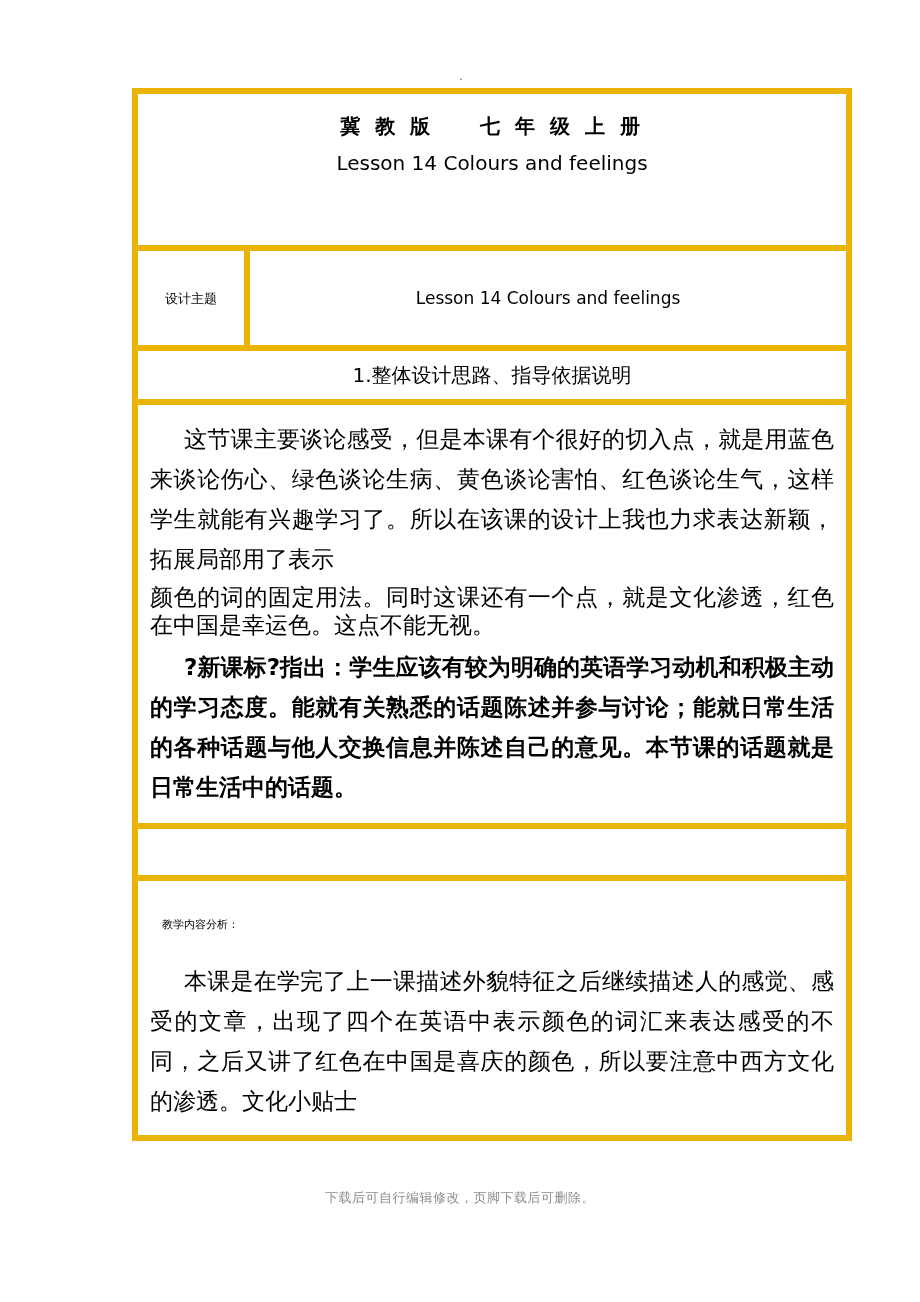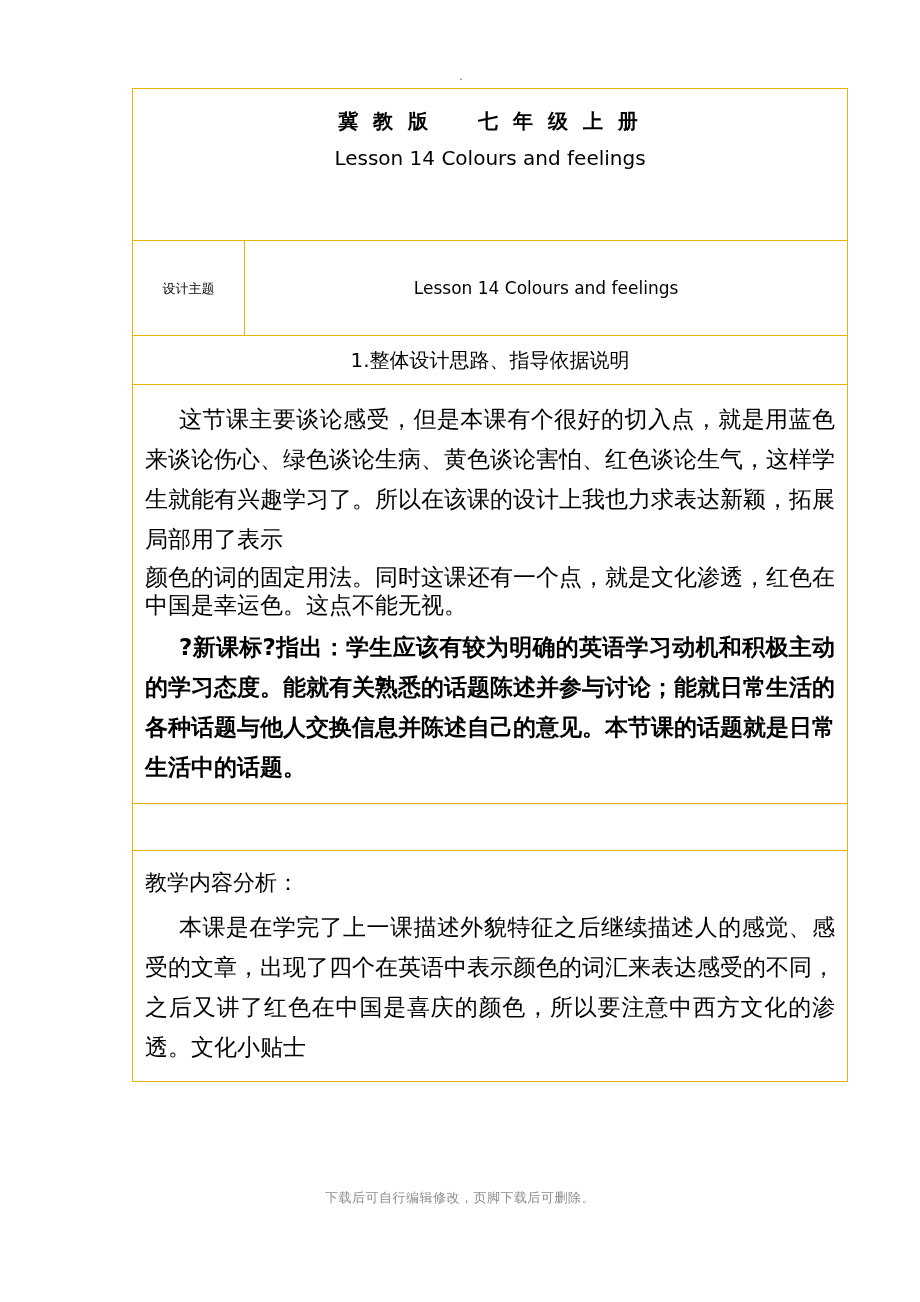--- a/index.html
+++ b/index.html
@@ -36,21 +36,21 @@
 
   .doc-table {
     position: absolute;
     left: 132px;
     top: 88px;
     width: 716px;
     border-collapse: collapse;
     table-layout: fixed;
   }
   .doc-table td {
-    border: 1px solid #eab308;
+    border: 6px solid #eab308;
     padding: 0;
     vertical-align: middle;
     background: #ffffff;
   }
 
   
   .title-cell {
     height: 145px;
     text-align: center;
     padding-top: 6px !important;
@@ -119,23 +119,23 @@
   
   .blank-row td { height: 46px; }
 
   
   .content-cell {
     padding: 8px 8px 10px 8px !important;
     vertical-align: top !important;
     height: 172px;
   }
   .label-line {
-    font-size: 22px;
+    font-size: 11px;
     line-height: 40px;
-    margin: 4px;
+    margin: 16px;
   }
 
   
   .footer {
     position: absolute;
     left: 0;
     top: 1189px;
     width: 920px;
     text-align: center;
     font-size: 13px;

